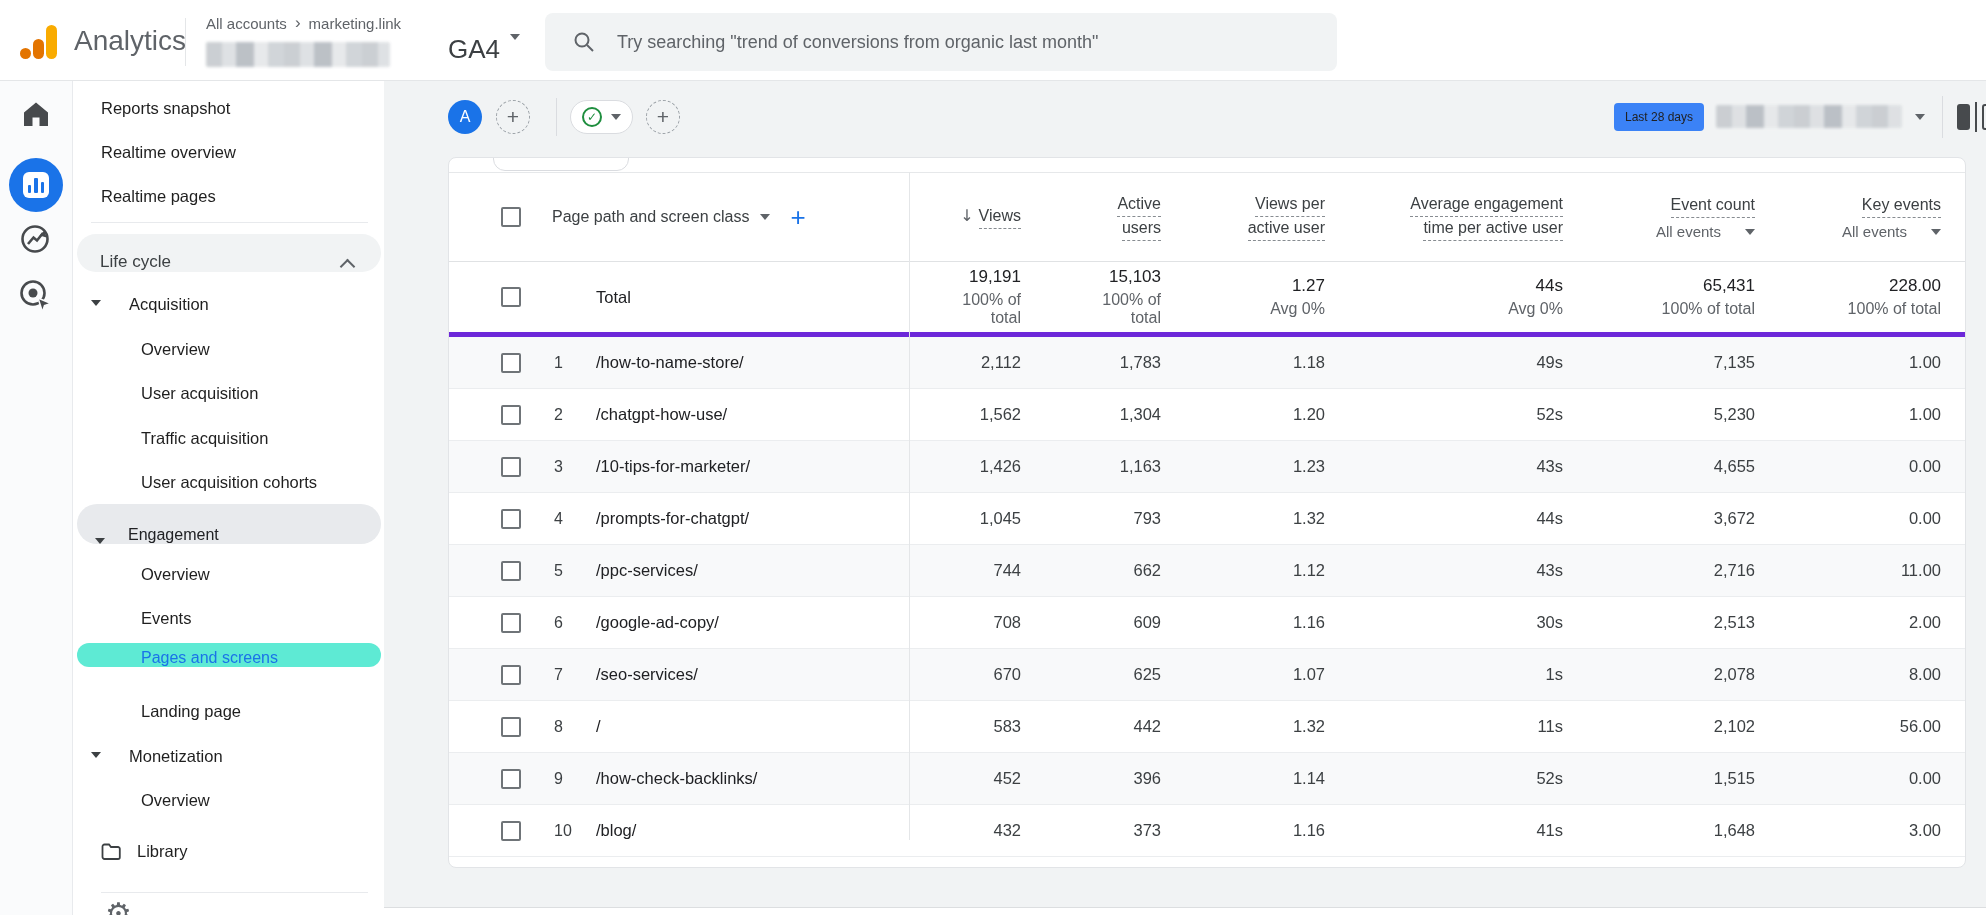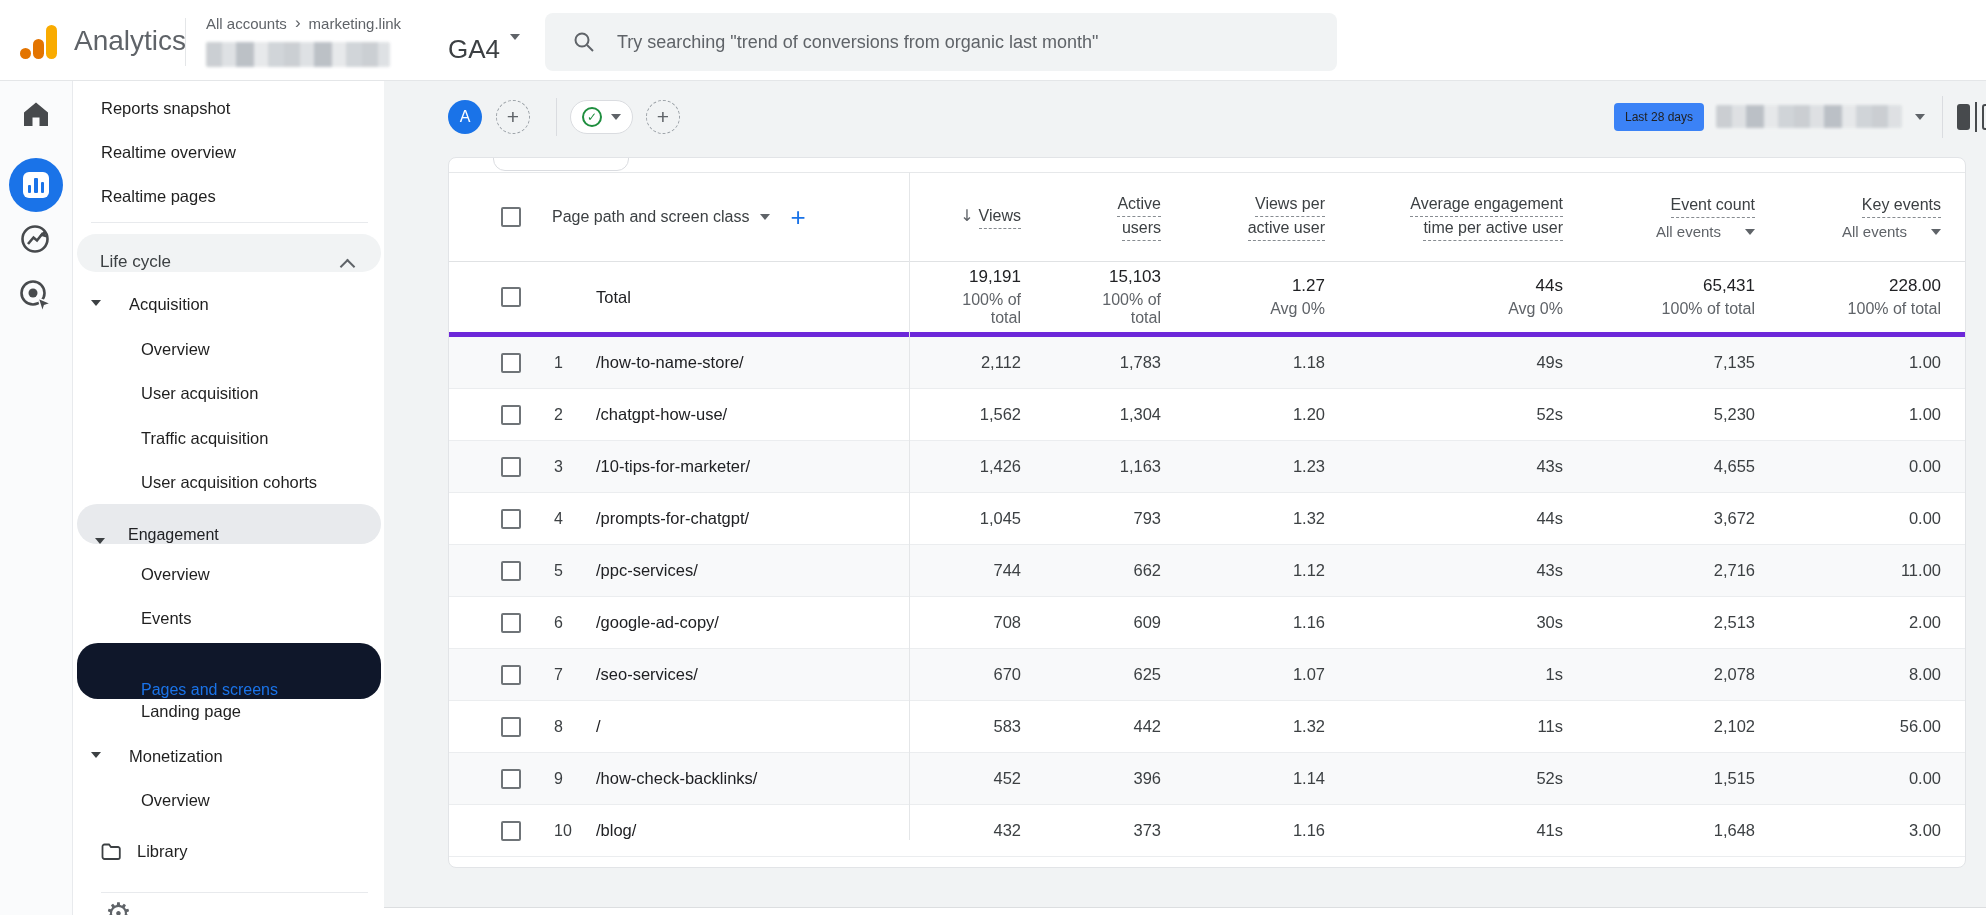--- a/index.html
+++ b/index.html
@@ -164,21 +164,21 @@
   <div class="ni child" style="top:305px;">User acquisition</div>
   <div class="ni child" style="top:350px;">Traffic acquisition</div>
   <div class="ni child" style="top:394px;">User acquisition cohorts</div>
 
   <div class="pill" style="top:428px;height:40px;background:#e8eaed;">
     <span class="tri-down" style="position:static;margin-left:18px;"></span>
     <span style="margin-left:23px;">Engagement</span>
   </div>
   <div class="ni child" style="top:486px;">Overview</div>
   <div class="ni child" style="top:530px;">Events</div>
-  <div class="pill" style="top:567px;height:56px;background:#0f172a;">
+  <div class="pill" style="top:567px;height:24px;background:#5eead4;">
     <span style="margin-left:64px;color:#1a73e8;font-weight:500;">Pages and screens</span>
   </div>
   <div class="ni child" style="top:623px;">Landing page</div>
 
   <span class="tri-down" style="left:18px;top:676px;"></span>
   <div class="ni sec" style="top:668px;">Monetization</div>
   <div class="ni child" style="top:712px;">Overview</div>
 
   <div class="ni" style="top:763px;left:64px;display:flex;align-items:center;gap:16px;">
     <svg width="20" height="17" viewBox="0 0 20 17" style="margin-left:-36px;">

